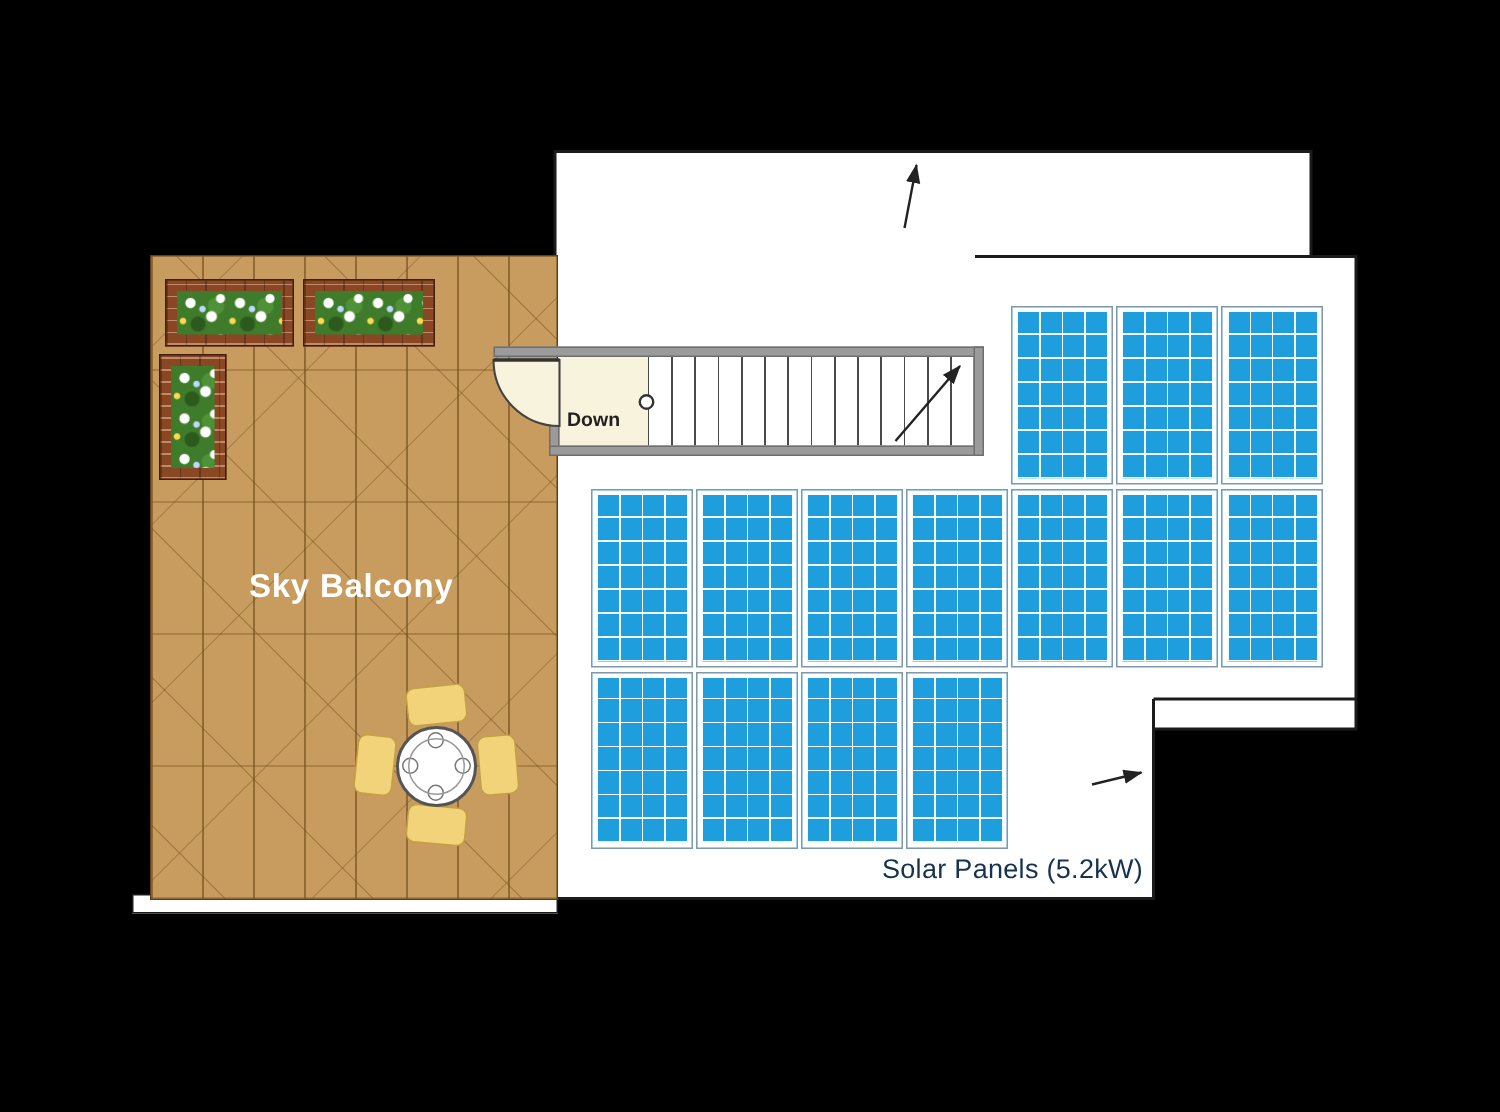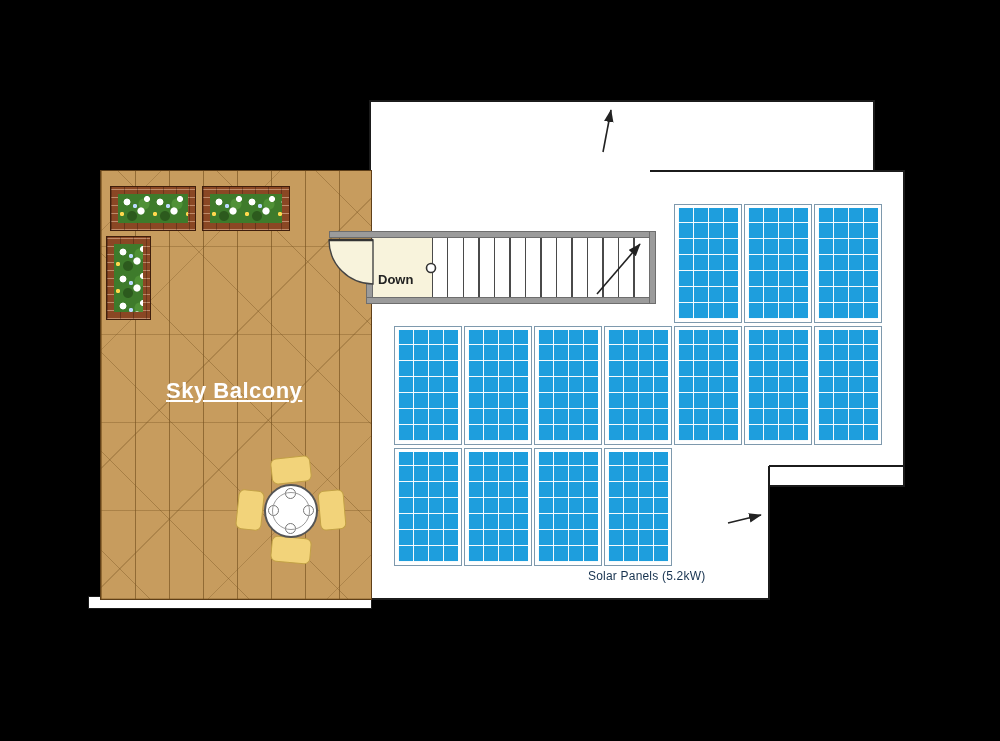--- a/index.html
+++ b/index.html
@@ -103,28 +103,28 @@
     position:absolute;box-sizing:border-box;
     background-color:var(--panel-blue,#1e9edd);
     background-image:
       repeating-linear-gradient(90deg, rgba(255,255,255,.95) 0 1px, transparent 1px 15px),
       repeating-linear-gradient(0deg, rgba(255,255,255,.95) 0 1px, transparent 1px 16px);
     border:3px solid var(--panel-grid,#ffffff);
     box-shadow:0 0 0 1px #7e99ad;
   }
   .solar-caption{
     position:absolute;left:588px;top:569px;z-index:5;
-    font-size:12px;font-weight:500;letter-spacing:.2px;
+    font-size:18px;font-weight:500;letter-spacing:.2px;
     color:var(--caption-color,#16324f);
   }
 
   
   .balcony-label{
     position:absolute;left:166px;top:378px;z-index:5;
-    font-size:22px;font-weight:700;letter-spacing:.5px;color:#fff;text-decoration:underline;
+    font-size:22px;font-weight:700;letter-spacing:.5px;color:#fff;
   }
 </style>
 </head>
 <body>
 
 <div class="canvas">
 
   <svg class="layer base" viewBox="0 0 1000 741">
     <path d="M370,101 L874,101 L874,171 L904,171 L904,486 L769,486 L769,599 L370,599 Z" style="fill:var(--roof-fill,#fff);stroke:var(--outline,#1b1b1b);stroke-width:2;"></path>
     <line x1="650" y1="171" x2="874" y2="171" style="stroke:var(--outline,#1b1b1b);stroke-width:2;"></line>

